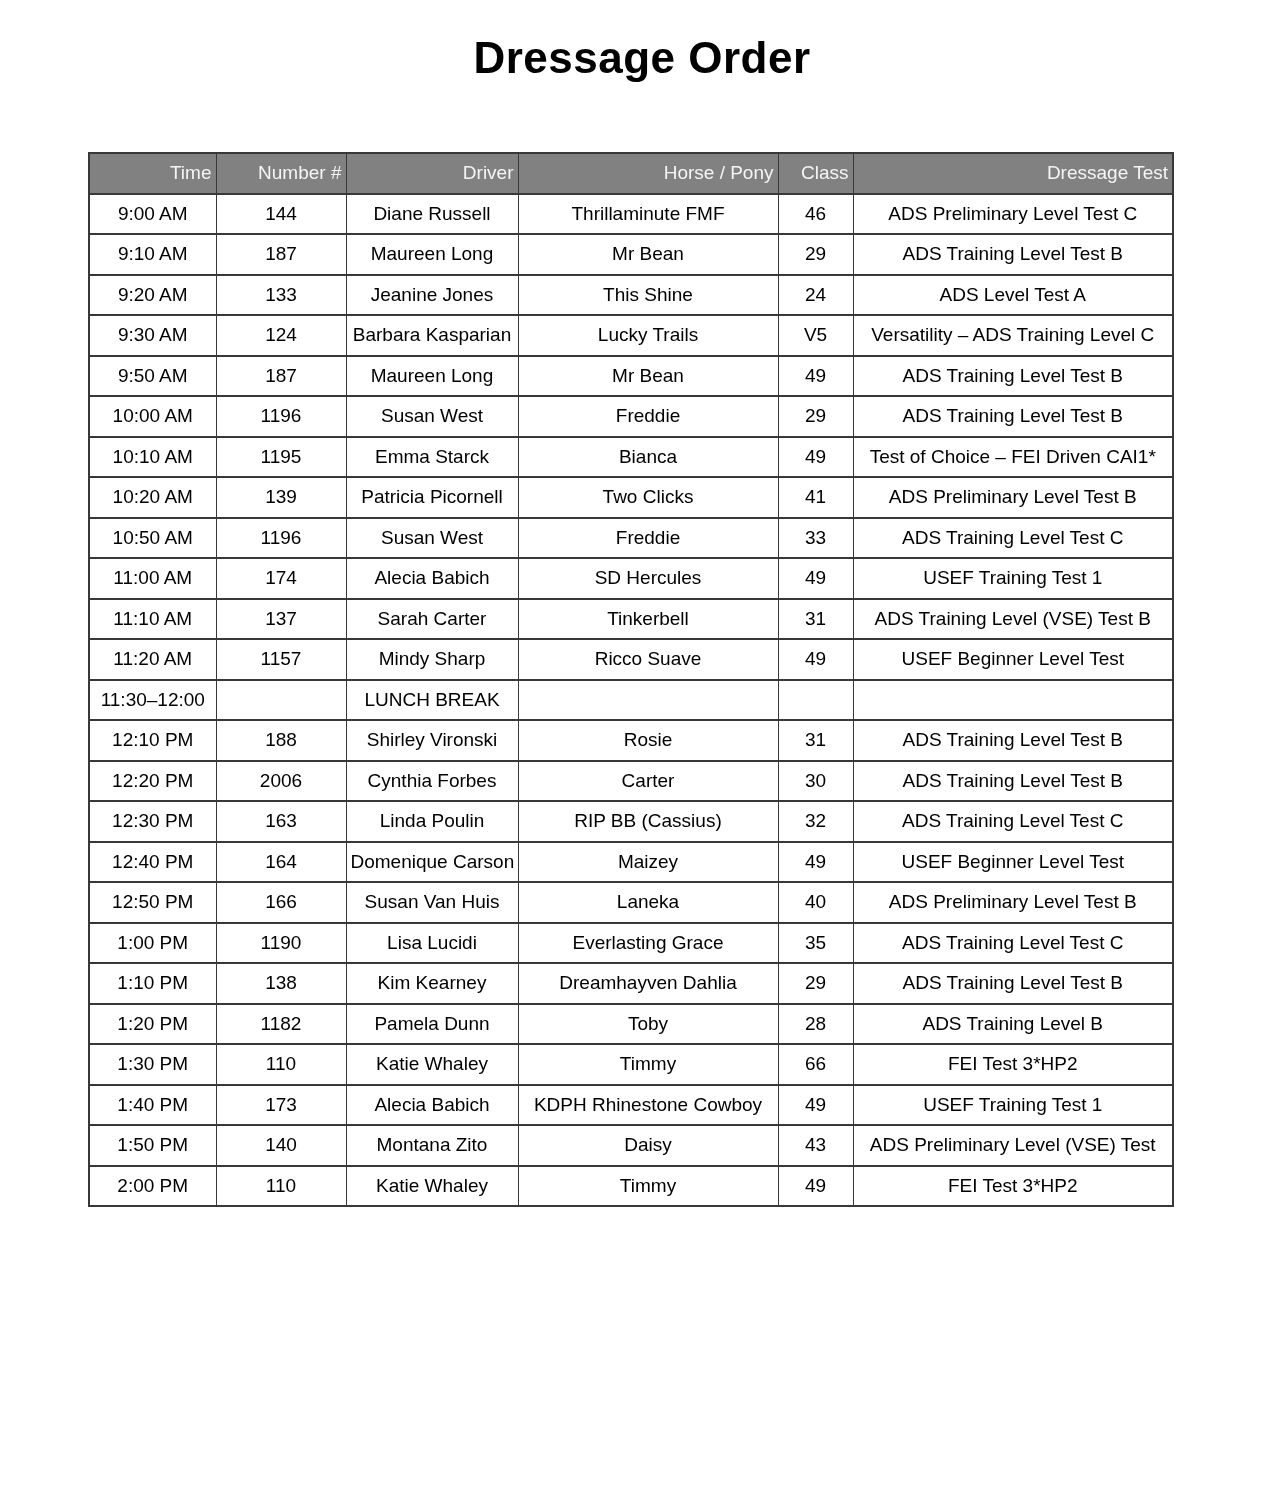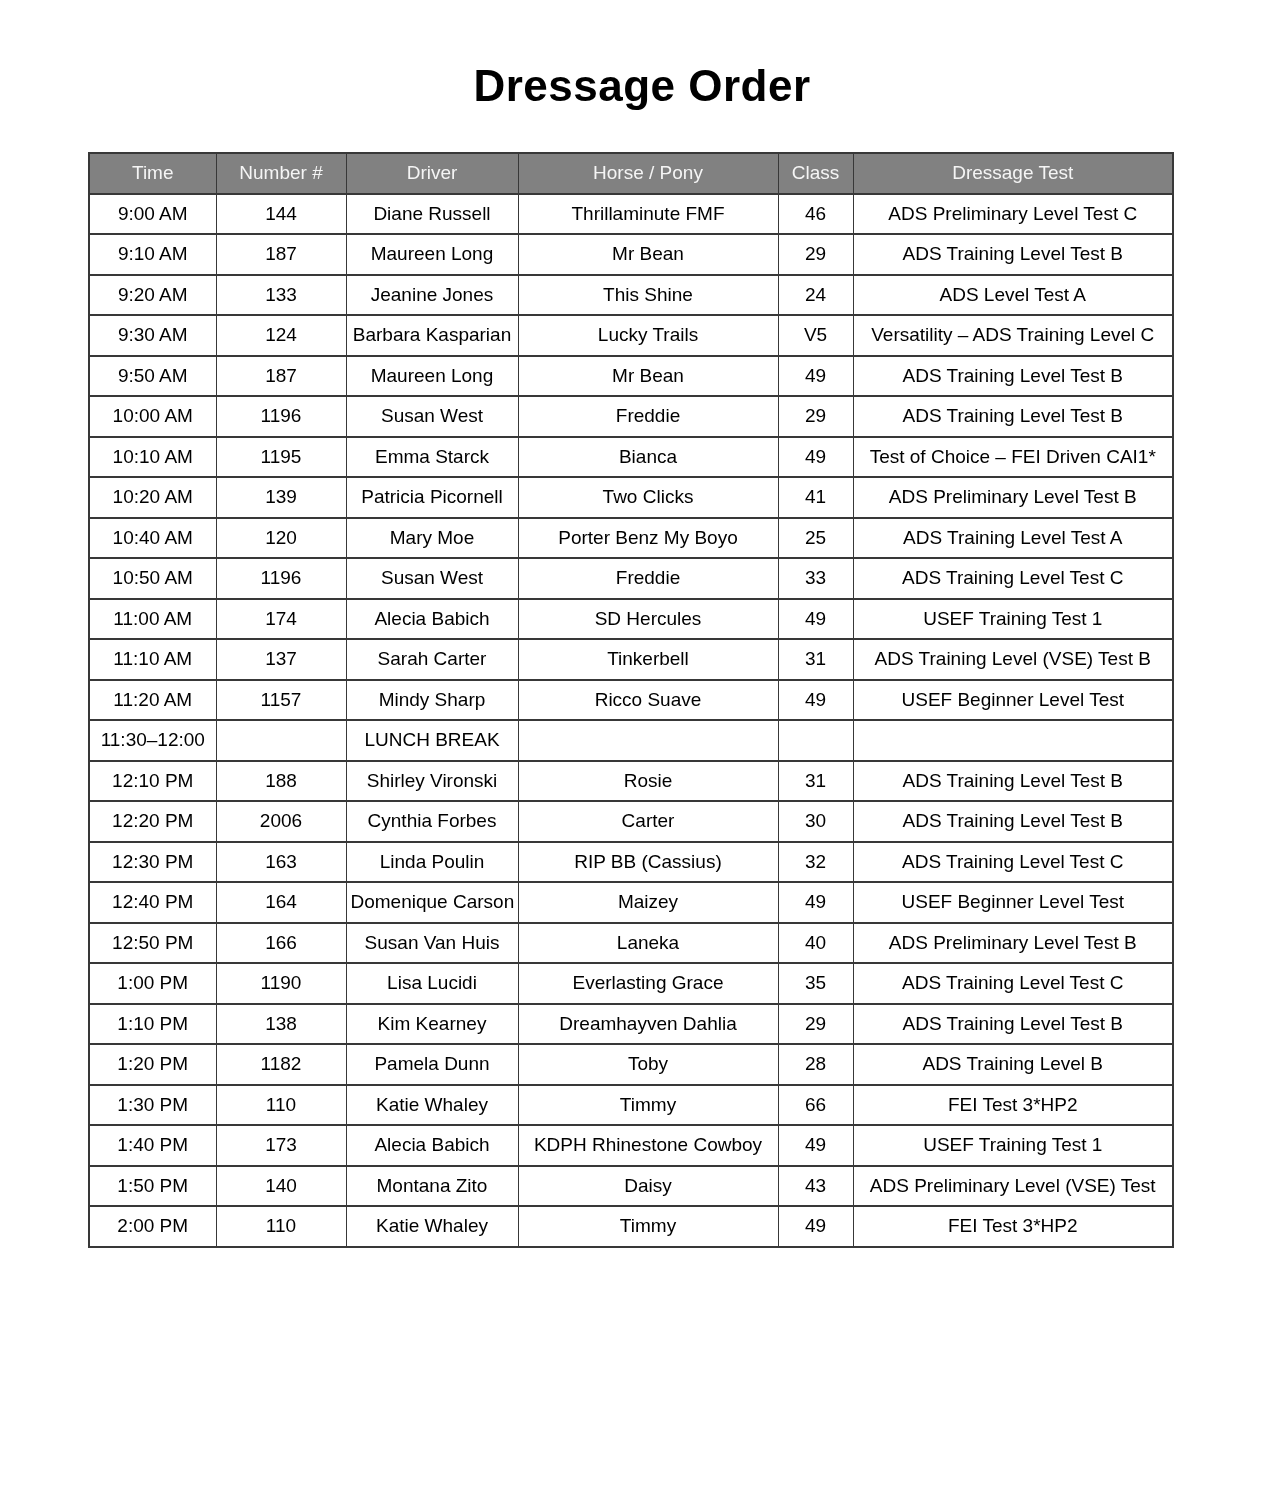--- a/index.html
+++ b/index.html
@@ -9,21 +9,21 @@
   }
   body {
     width: 1284px;
     height: 1492px;
     font-family: "Liberation Sans", sans-serif;
     color: #000000;
     position: relative;
   }
   .page-title {
     margin: 0;
-    padding-top: 62px;
+    padding-top: 34px;
     text-align: center;
     font-size: 44px;
     line-height: 48px;
     font-weight: bold;
     color: #000000;
     letter-spacing: 0.5px;
   }
   .table-wrap {
     position: absolute;
     top: 152px;
@@ -49,20 +49,21 @@
     white-space: nowrap;
   }
   table.schedule th:first-child,
   table.schedule td:first-child { border-left-width: 2px; }
   table.schedule th:last-child,
   table.schedule td:last-child { border-right-width: 2px; }
   table.schedule th {
     background: #818181;
     color: #f5f5f5;
     font-weight: normal;
+    text-align: right;
   }
   table.schedule td {
     background: #ffffff;
     color: #000000;
   }
   col.c-time   { width: 127px; }
   col.c-number { width: 130px; }
   col.c-driver { width: 172px; }
   col.c-horse  { width: 260px; }
   col.c-class  { width: 75px;  }
@@ -152,28 +153,20 @@
         </tr>
         <tr>
           <td>10:20 AM</td>
           <td>139</td>
           <td>Patricia Picornell</td>
           <td>Two Clicks</td>
           <td>41</td>
           <td>ADS Preliminary Level Test B</td>
         </tr>
         <tr>
-          <td>10:40 AM</td>
-          <td>120</td>
-          <td>Mary Moe</td>
-          <td>Porter Benz My Boyo</td>
-          <td>25</td>
-          <td>ADS Training Level Test A</td>
-        </tr>
-        <tr>
           <td>10:50 AM</td>
           <td>1196</td>
           <td>Susan West</td>
           <td>Freddie</td>
           <td>33</td>
           <td>ADS Training Level Test C</td>
         </tr>
         <tr>
           <td>11:00 AM</td>
           <td>174</td>

